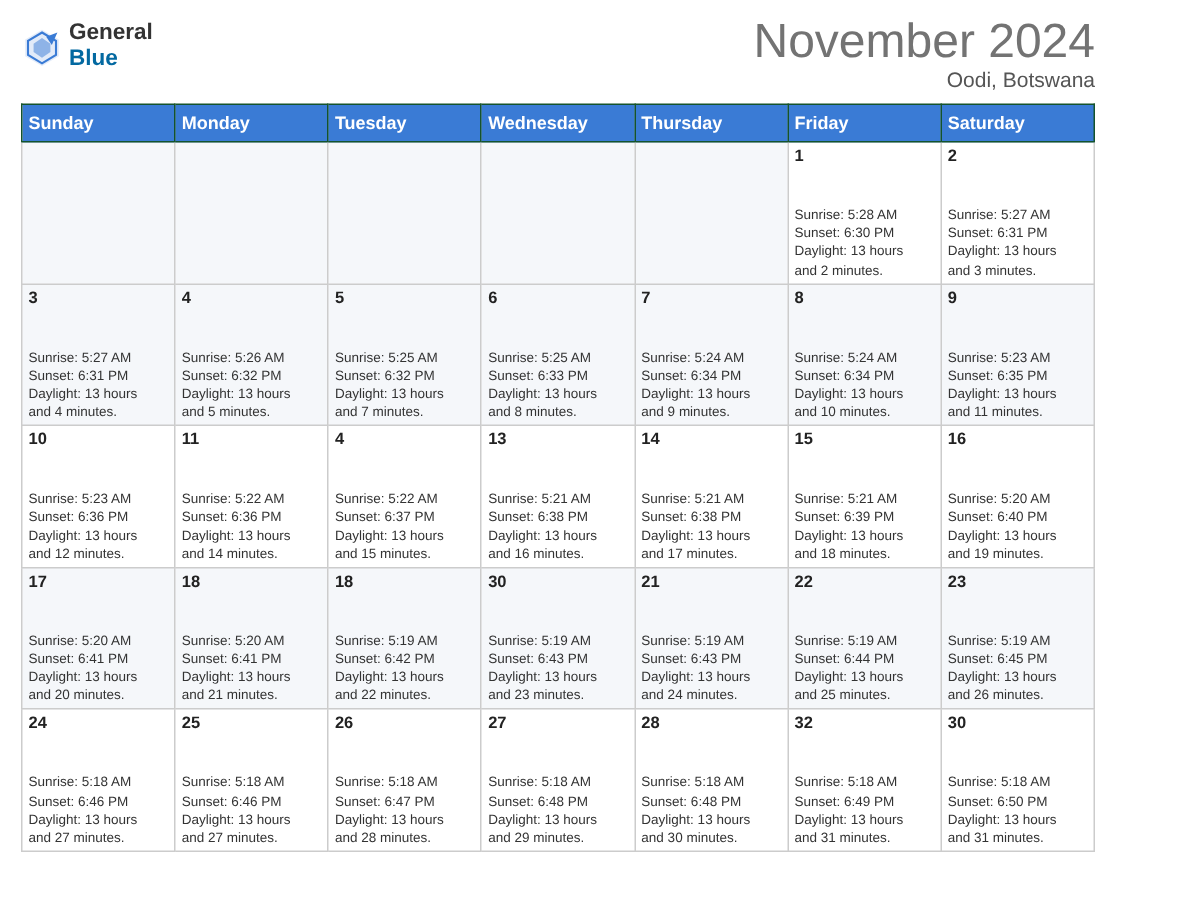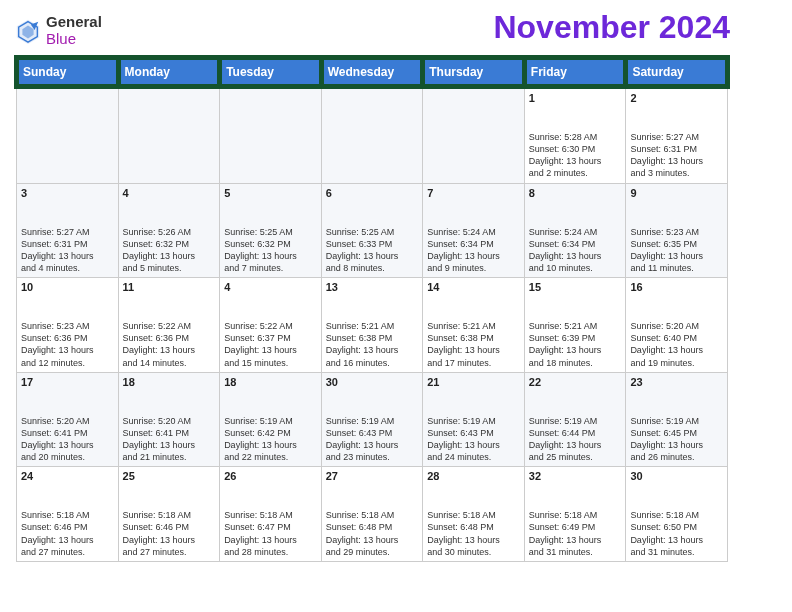--- a/index.html
+++ b/index.html
@@ -31,53 +31,53 @@
       flex-direction: column;
       line-height: 1.1;
     }
     .logo-general {
       font-size: 15px;
       font-weight: bold;
       color: #333;
     }
     .logo-blue {
       font-size: 15px;
-      font-weight: normal;
-      color: #a21caf;
+      font-weight: bold;
+      color: #0369a1;
     }
     .logo-icon {
       width: 28px;
       height: 28px;
     }
     .title-block {
       text-align: right;
     }
     .month-title {
       font-size: 32px;
-      font-weight: bold;
-      color: #6d28d9;
+      font-weight: normal;
+      color: #737373;
       line-height: 1.1;
     }
     .location {
       font-size: 14px;
       color: #555;
     }
     table {
       width: 100%;
       border-collapse: collapse;
       table-layout: fixed;
     }
     thead tr th {
       background: #3a7bd5;
       color: #fff;
       font-size: 12px;
       font-weight: bold;
       padding: 5px 4px;
       text-align: left;
-      border: 5px solid #14532d;
+      border: 1px solid #14532d;
     }
     tbody tr td {
       vertical-align: top;
       border: 1px solid #ccc;
       padding: 3px 4px;
       font-size: 9.2px;
       color: #333;
       height: 78px;
       background: #fff;
     }
@@ -113,20 +113,21 @@
         <polygon points="15,9 21,13 21,19 15,23 9,19 9,13" fill="#3a7bd5" opacity="0.5"></polygon>
         <path d="M18 8 L26 5 L22 14 Z" fill="#3a7bd5"></path>
       </svg>
       <div class="logo-text">
         <span class="logo-general">General</span>
         <span class="logo-blue">Blue</span>
       </div>
     </div>
     <div class="title-block">
       <div class="month-title">November 2024</div>
+      <div class="location">Oodi, Botswana</div>
     </div>
   </div>
 
   <table>
     <thead>
       <tr>
       <th>Sunday</th>
           <th>Monday</th>
           <th>Tuesday</th>
           <th>Wednesday</th>

